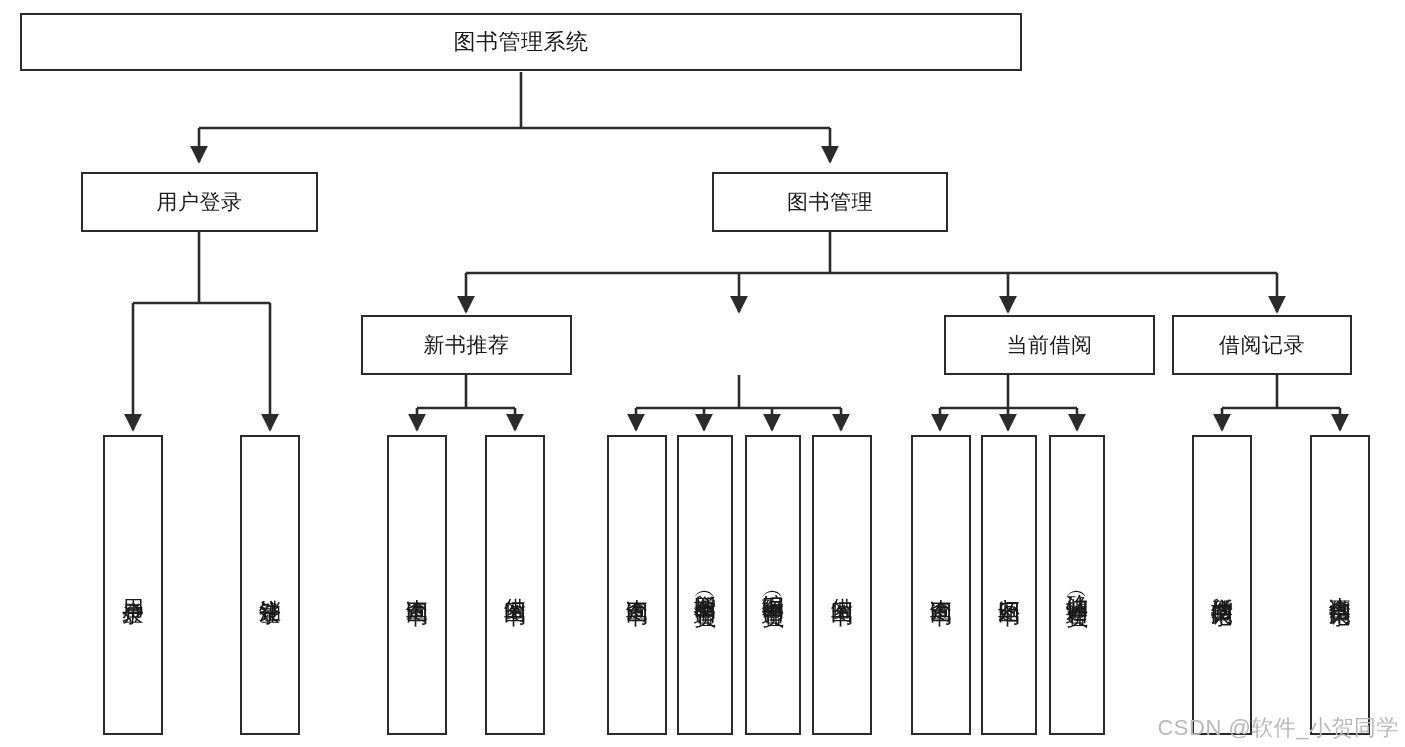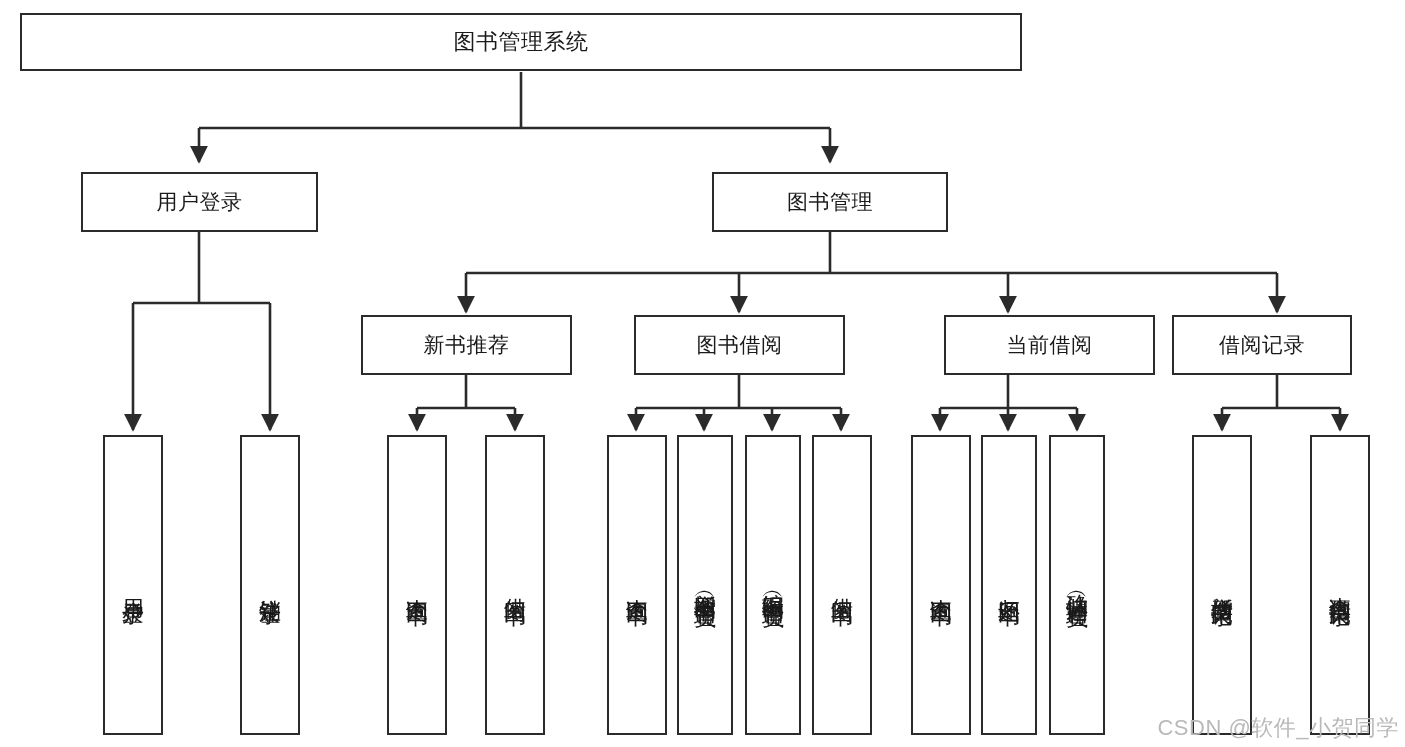--- a/index.html
+++ b/index.html
@@ -131,23 +131,20 @@
   <div class="node lvl1" style="left:81px; top:172px; width:237px; height:60px;">
     <span class="label">用户登录</span>
   </div>
   <div class="node lvl1" style="left:712px; top:172px; width:236px; height:60px;">
     <span class="label">图书管理</span>
   </div>
 
   <div class="node lvl2" style="left:361px; top:315px; width:211px; height:60px;">
     <span class="label">新书推荐</span>
   </div>
-  <div class="node lvl2" style="left:634px; top:315px; width:211px; height:60px;">
-    <span class="label">图书借阅</span>
-  </div>
   <div class="node lvl2" style="left:903px; top:315px; width:211px; height:60px;margin-left:41px;">
     <span class="label">当前借阅</span>
   </div>
   <div class="node lvl2" style="left:1172px; top:315px; width:180px; height:60px;">
     <span class="label">借阅记录</span>
   </div>
 
   <div class="node leaf" style="left:103px; top:435px; width:60px; height:300px;">
     <span class="label">用户登录</span>
   </div>

